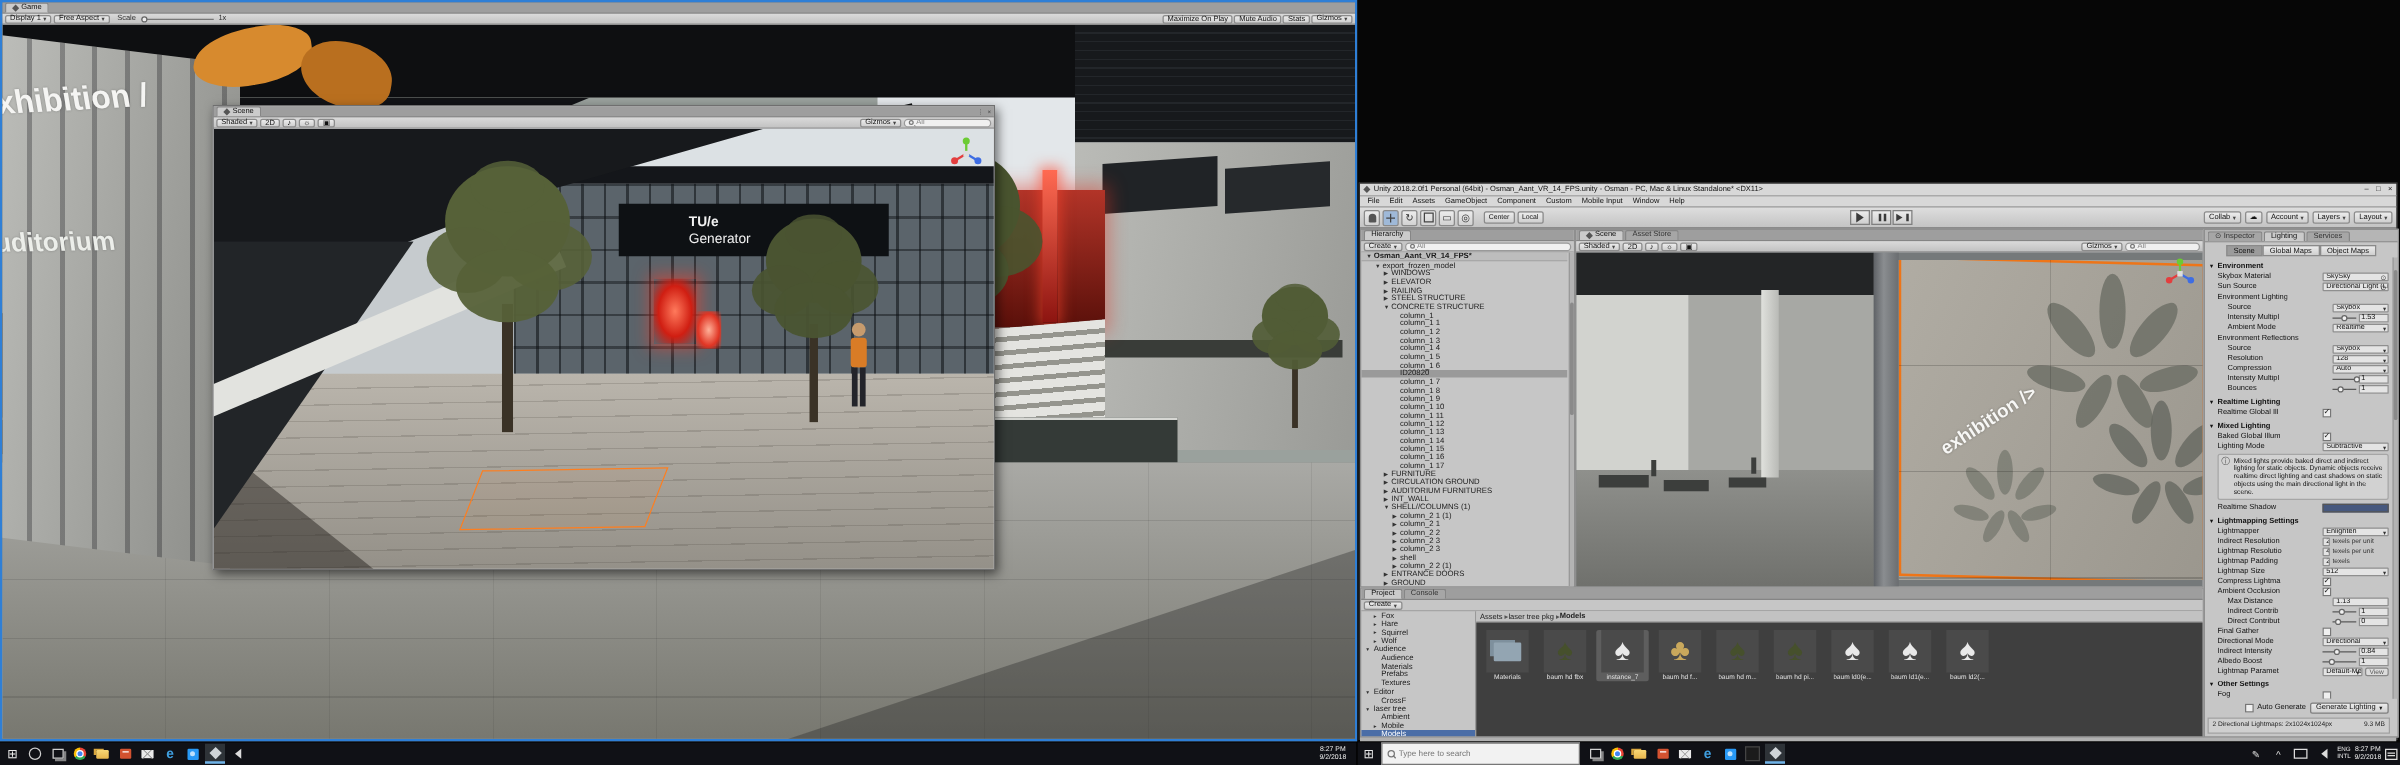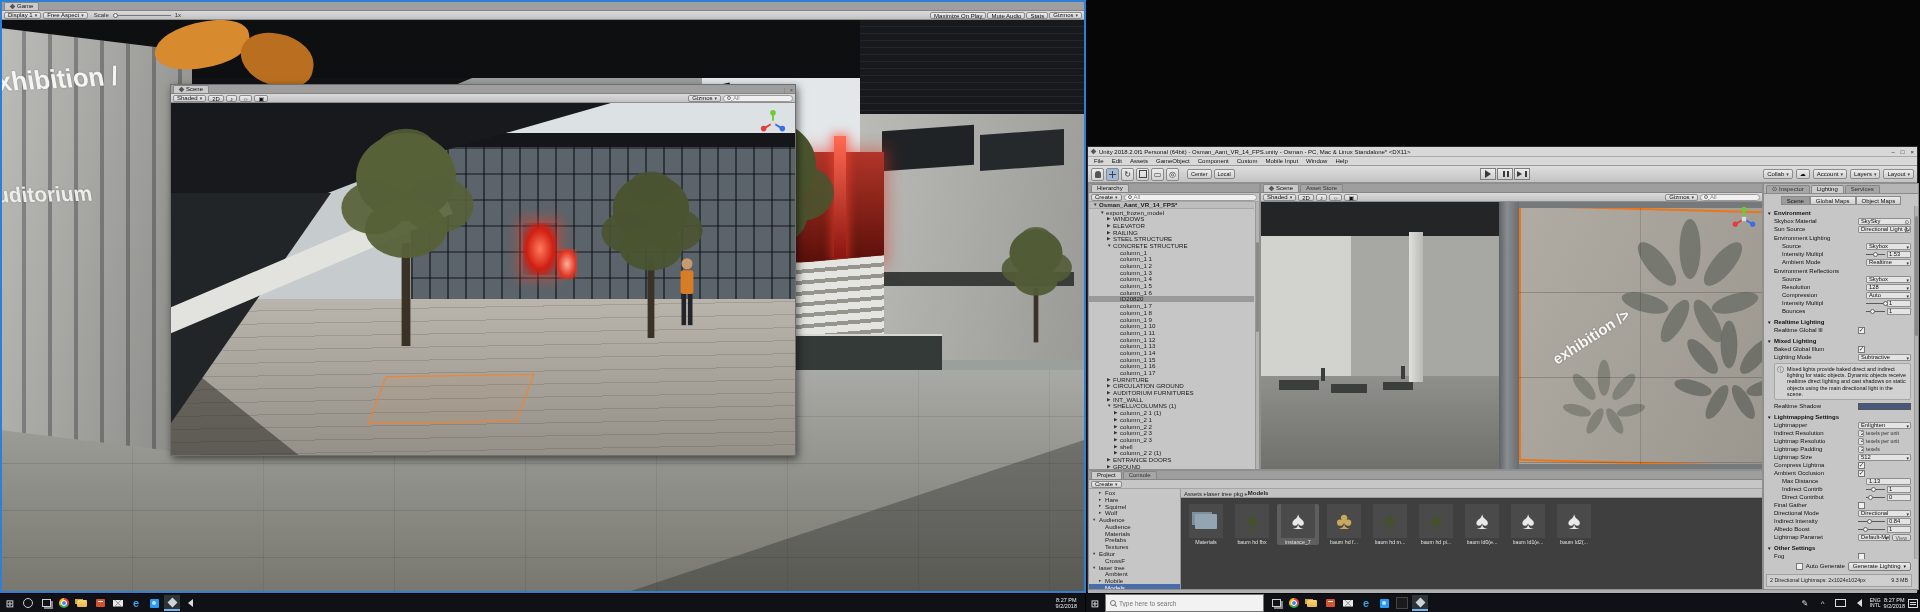--- a/index.html
+++ b/index.html
@@ -330,20 +330,24 @@
               <i>All</i>
             </span>
         </span>
       </div>
       <div class="fcontent">
         <div class="ab fs-sky"></div>
         <div class="ab fs-glass"></div>
         <div class="ab fs-roof"></div>
         <div class="ab fs-glow1"></div>
         <div class="ab fs-glow2"></div>
+        <div class="ab fs-sign">
+          <span style="font-size:11px;font-weight:bold">TU/e</span>
+          <span style="font-size:11px">Generator</span>
+        </div>
         <div class="ab fs-floor"></div>
         <div class="ab fs-floorshadow"></div>
         <div class="ab fs-wedge1"></div>
         <div class="ab fs-wedge2"></div>
         <div class="ab fs-walkway"></div>
         <svg class="ab" style="left:140px;top:8px;color:#566138" width="190" height="235">
             <use href="#sym-tree"></use>
           </svg>
         <svg class="ab" style="left:415px;top:55px;color:#4a5431" width="130" height="180">
             <use href="#sym-tree"></use>

